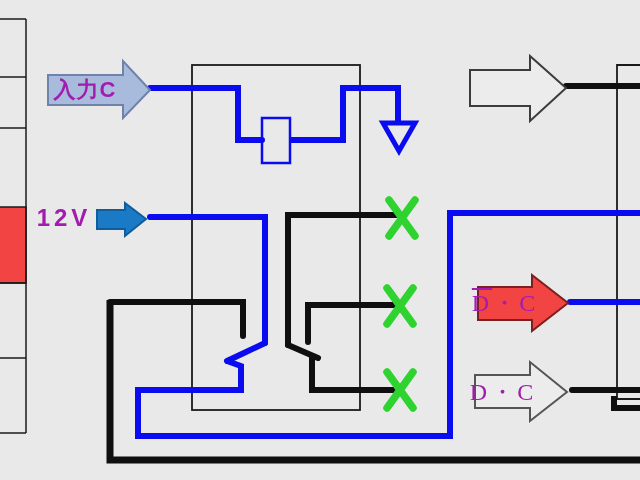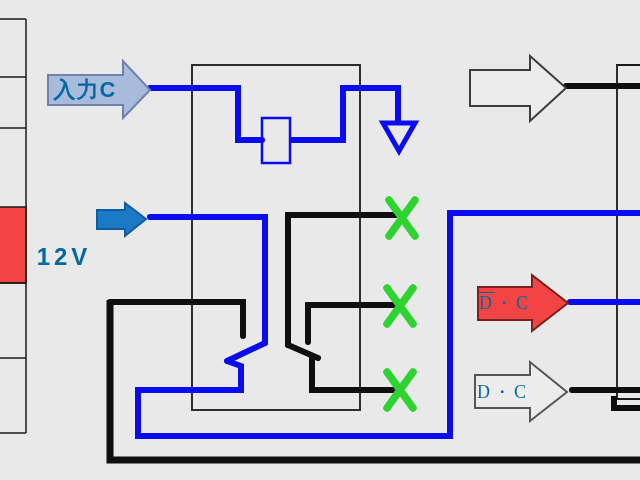--- a/index.html
+++ b/index.html
@@ -1,25 +1,25 @@
 <!DOCTYPE html>
 <html><head>
 <meta charset="utf-8">
 <style>
   html,body{margin:0;padding:0;}
   body{width:640px;height:480px;overflow:hidden;background:#e9e9e9;
        font-family:"Liberation Sans","DejaVu Sans",sans-serif;}
   #stage{position:relative;width:640px;height:480px;background:#e9e9e9;}
   #stage svg{position:absolute;left:0;top:0;}
   .lbl{position:absolute;transform:translate(-50%,-50%);white-space:nowrap;
-       color:#0369a1;line-height:1;text-align:center;}
+       color:#a21caf;line-height:1;text-align:center;}
   .lbl-kanji{font-weight:bold;font-size:22px;letter-spacing:1px;}
-  .lbl-supply{font-weight:bold;font-size:24px;letter-spacing:4px;margin-top:39px;}
+  .lbl-supply{font-weight:bold;font-size:24px;letter-spacing:4px;}
   .lbl-serif{font-family:"Liberation Serif","DejaVu Serif",serif;
-             font-size:18px;letter-spacing:3px;}
+             font-size:24px;letter-spacing:3px;}
   .ol{text-decoration:overline;}
   
   .wire{fill:none;stroke-width:6;}
   .wire-thick{fill:none;stroke-width:7;}
   .thin{fill:none;stroke:#1a1a1a;stroke-width:1.8;}
   .strip-line{stroke:#1a1a1a;stroke-width:1.5;}
   .coil{fill:none;stroke-width:2.5;}
   .gnd{fill:none;stroke-width:5;}
   .xmark{fill:none;stroke-width:7.5;stroke-linecap:round;}
   .arrow-shape{stroke-width:2;}

